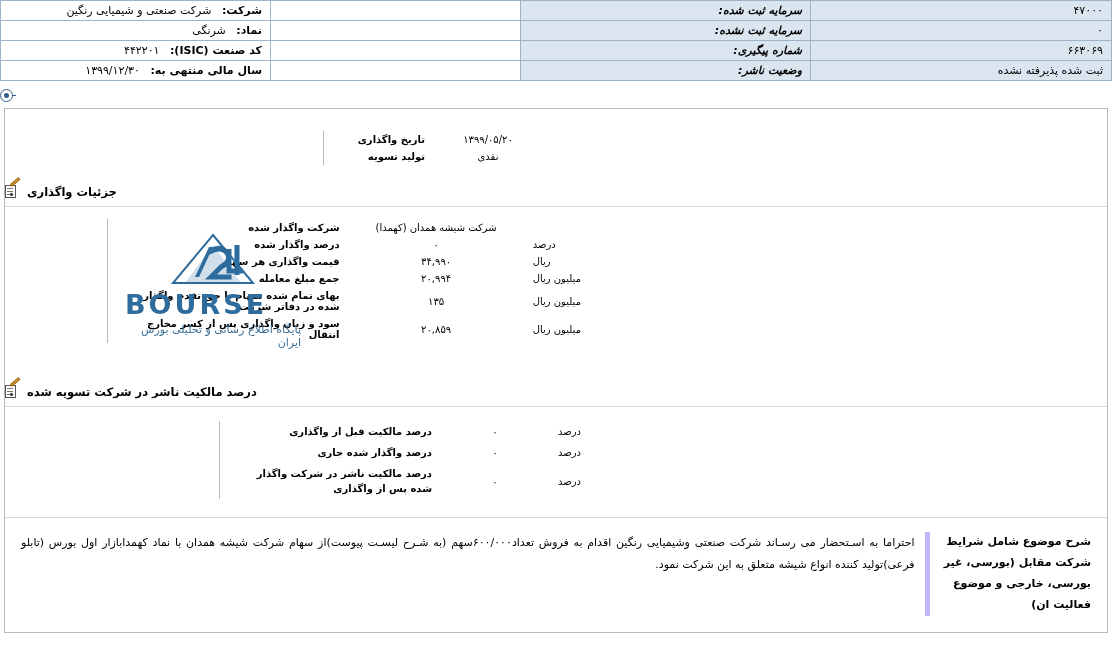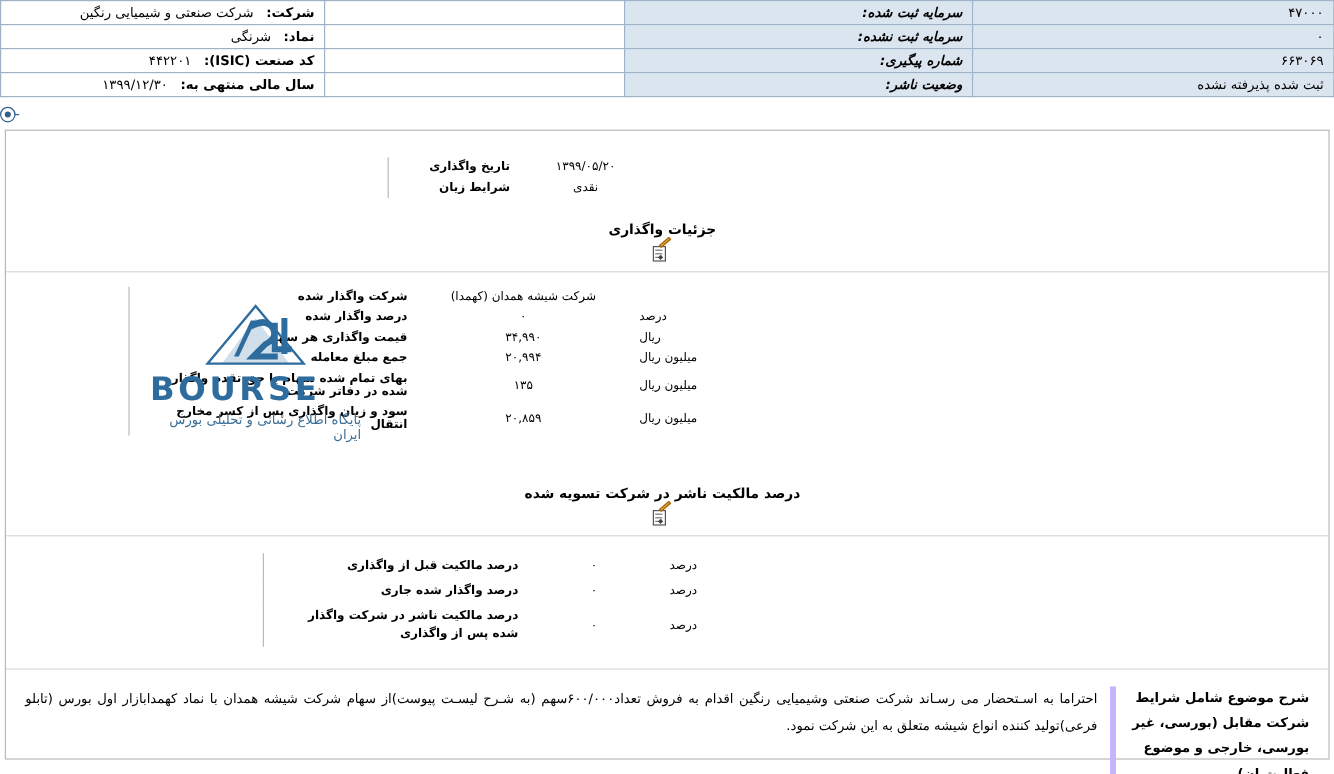--- a/index.html
+++ b/index.html
@@ -151,21 +151,21 @@
 
   
   .block-dates {
     padding: 22px 0 14px 0;
   }
   .block-dates .data-grid { margin-right: 516px; }
 
   
   .sec-title {
     display: flex;
-    flex-direction: column;
+    flex-direction: row;
     align-items: center;
     justify-content: flex-end;
     gap: 6px;
     padding: 5px 8px 6px 0;
     font-weight: bold;
     font-size: 11.5px;
   }
   .pencil-icon {
     width: 16px; height: 16px;
     flex: 0 0 16px;
@@ -359,21 +359,21 @@
   <div class="section block-dates">
     <div class="data-grid">
       <div class="drow">
         <div class="dunit"></div>
         <div class="dvalue">۱۳۹۹/۰۵/۲۰</div>
         <div class="dlabel">تاریخ واگذاری</div>
       </div>
       <div class="drow">
         <div class="dunit"></div>
         <div class="dvalue">نقدی</div>
-        <div class="dlabel">شرایط زیان</div>
+        <div class="dlabel">تولید تسویه</div>
       </div>
     </div>
   </div>
 
   <div class="sec-title">
     <span>جزئیات واگذاری</span>
     <span class="pencil-icon">
       <span class="page"></span>
         <span class="line1"></span>
         <span class="line2"></span>

